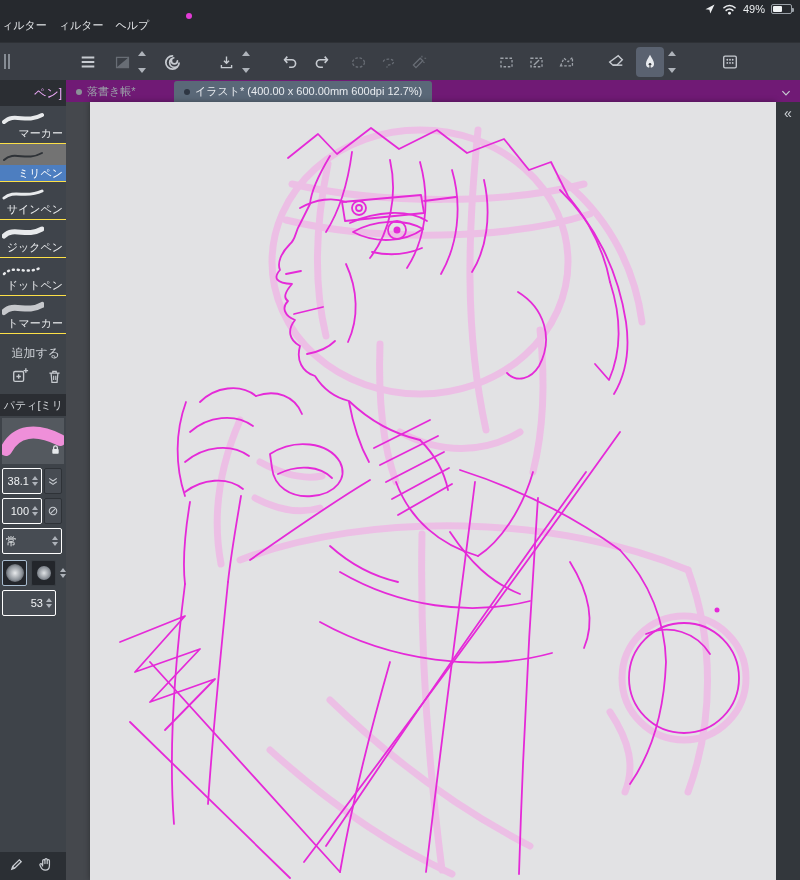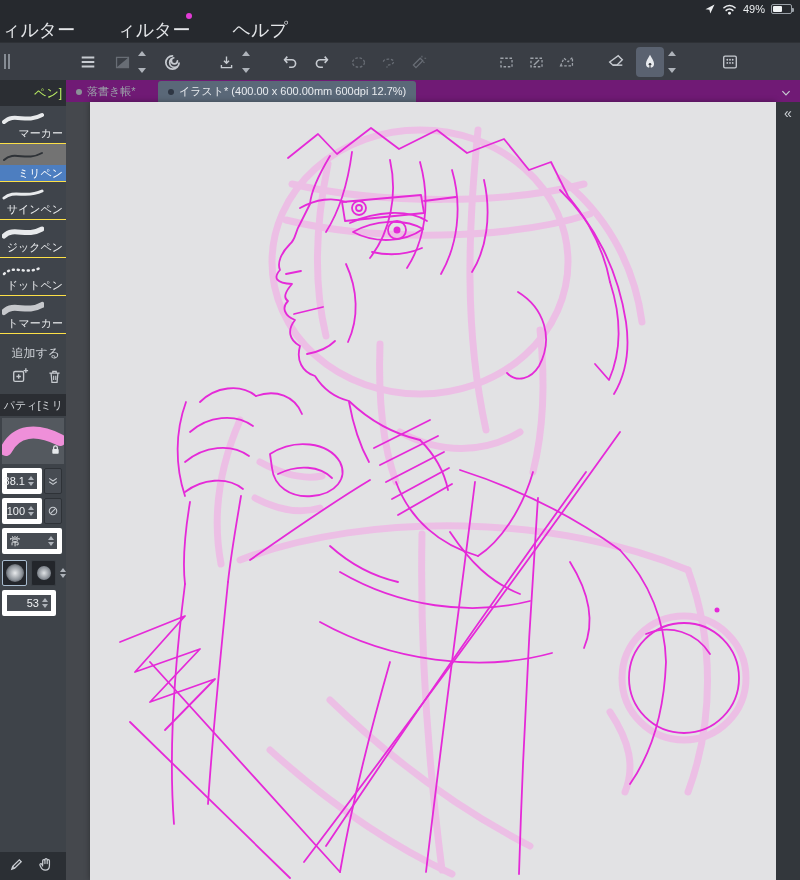--- a/index.html
+++ b/index.html
@@ -6,21 +6,21 @@
   html,body { width:800px; height:880px; overflow:hidden; }
   body { font-family:"Liberation Sans","DejaVu Sans",sans-serif; background:#26292e; position:relative; }
 
   
   .topbar { position:absolute; left:0; top:0; width:800px; height:42px; background:#26292e;text-decoration:underline; }
   .status-icons { position:absolute; right:8px; top:2px; height:14px; display:flex; align-items:center; gap:6px; color:#eceef0; font-size:11px; }
   .status-icons svg { display:block; }
   .battery { width:21px; height:10px; border:1px solid #9aa0a7; border-radius:2px; position:relative; }
   .battery .fill { position:absolute; left:1px; top:1px; bottom:1px; width:48%; background:#f2f4f6; border-radius:1px; }
   .battery .tip { position:absolute; right:-3px; top:2.5px; width:2px; height:4px; background:#9aa0a7; border-radius:0 1px 1px 0; }
-  .menu-items { position:absolute; left:2px; top:18px; display:flex; gap:42px; color:#e4e6e9; font-size:18px; }
+  .menu-items { position:absolute; left:2px; top:18px; display:flex; gap:12px; color:#e4e6e9; font-size:11px; }
   .menu-item { cursor:default; position:relative; }
   .notif-dot { position:absolute; left:186px; top:13px; width:6px; height:6px; border-radius:50%; background:#e23bd6; }
 
   
   .toolbar { position:absolute; left:0; top:42px; width:800px; height:38px; background:#3a3e45; border-top:1px solid #2e3136; }
   .tb-btn { position:absolute; top:4px; width:28px; height:30px; display:flex; align-items:center; justify-content:center; color:#c7cbd1; border-radius:4px; }
   .tb-btn svg { display:block; }
   .tb-btn.grayed { color:#686d75; }
   .tb-btn.mid { color:#9da2a9; }
   .tb-btn.selected { background:#5a6270; color:#e8ebef; }
@@ -31,40 +31,40 @@
   .chev-down.sm { border-left-width:3px; border-right-width:3px; border-top-width:4px; }
   .drag-handle { position:absolute; left:4px; top:11px; display:flex; gap:2px; }
   .drag-handle i { display:block; width:2px; height:15px; background:#858b93; }
 
   
   .tabbar { position:absolute; left:66px; top:80px; width:734px; height:22px; background:#701a75; }
   .tab { position:absolute; top:1px; height:21px; display:flex; align-items:center; gap:5px; font-size:11px; padding:0 10px; }
   .tab .dot { width:6px; height:6px; border-radius:50%; }
   .tab.inactive { left:0; color:#9aa0a8; }
   .tab.inactive .dot { background:#8b9198; }
-  .tab.active { left:92px; background:#5a6878; border-radius:3px 3px 0 0; color:#e8ebef; }
+  .tab.active { left:108px; background:#5a6878; border-radius:3px 3px 0 0; color:#e8ebef; }
   .tab.active .dot { background:#2e3643; }
   .tab-chevron { position:absolute; right:8px; top:5px; color:#c6cad0; }
 
   
   .sidebar { position:absolute; left:0; top:80px; width:66px; height:800px; background:#3e4349; }
-  .sb-header { height:26px; background:#2b2e33; color:#bef264; font-size:12px; line-height:26px; text-align:right; padding-right:4px; }
+  .sb-header { height:26px; background:#2b2e33; color:#f0abfc; font-size:12px; line-height:26px; text-align:right; padding-right:4px; }
   .tool-item { position:relative; height:38px; background:#3f444b; border-bottom:1px solid #fde047; }
   .tool-item svg { position:absolute; left:2px; top:3px; }
   .tool-label { position:absolute; right:3px; bottom:2px; font-size:11px; color:#eceef0; }
   .tool-item.selected { background:#737373; }
   .tool-item.selected .tool-label { left:0; right:0; bottom:0; height:16px; line-height:16px; background:#4d7ec0; color:#fff; text-align:right; padding-right:3px; }
   .add-row { margin-top:10px; height:18px; font-size:12px; color:#cfd3d8; text-align:right; padding-right:6px; line-height:18px; }
   .btn-row { height:28px; display:flex; align-items:center; gap:10px; padding-left:8px; color:#c6cacf; }
   .icon-btn { width:24px; height:22px; display:flex; align-items:center; justify-content:center; }
   .prop-header { margin-top:4px; height:22px; background:#2b2e33; color:#d3d6da; font-size:11px; line-height:22px; text-align:right; padding-right:3px; }
   .brush-preview { position:relative; margin:2px; height:46px; background:#54595f; }
   .brush-preview .lock { position:absolute; right:3px; bottom:5px; color:#e6e9ec; }
   .val-row { margin-top:4px; padding:0 2px; display:flex; align-items:center; }
-  .val-box { height:26px; background:#474c53; border:5px solid #ffffff; border-radius:2px; display:flex; align-items:center; justify-content:flex-end; gap:3px; color:#f0f2f4; font-size:11px; padding:0 3px; }
+  .val-box { height:26px; background:#474c53; border:1px solid #ffffff; border-radius:2px; display:flex; align-items:center; justify-content:flex-end; gap:3px; color:#f0f2f4; font-size:11px; padding:0 3px; }
   .val-box .stepper { display:flex; flex-direction:column; gap:2px; }
   .val-box.w40 { width:40px; }
   .val-box.w34 { width:54px; }
   .val-box.wide { width:60px; justify-content:space-between; }
   .aux-btn { width:18px; height:26px; margin-left:2px; background:#474c53; border:1px solid #2e3237; border-radius:2px; display:flex; align-items:center; justify-content:center; color:#c6cacf; }
   .tip-row { margin-top:6px; padding-left:2px; display:flex; align-items:center; gap:4px; }
   .tip-btn { width:26px; height:26px; background:#23262b; border:1px solid #3a3f45; border-radius:2px; display:flex; align-items:center; justify-content:center; }
   .tip-btn.selected { border-color:#a8bccf; }
   .tip-soft { width:18px; height:18px; border-radius:50%; background:radial-gradient(circle, #e8eaec 0%, #8d939a 55%, #23262b 95%); }
   .tip-hard { width:14px; height:14px; border-radius:50%; background:radial-gradient(circle, #dfe2e5 0%, #7a8088 70%, #23262b 100%); }

